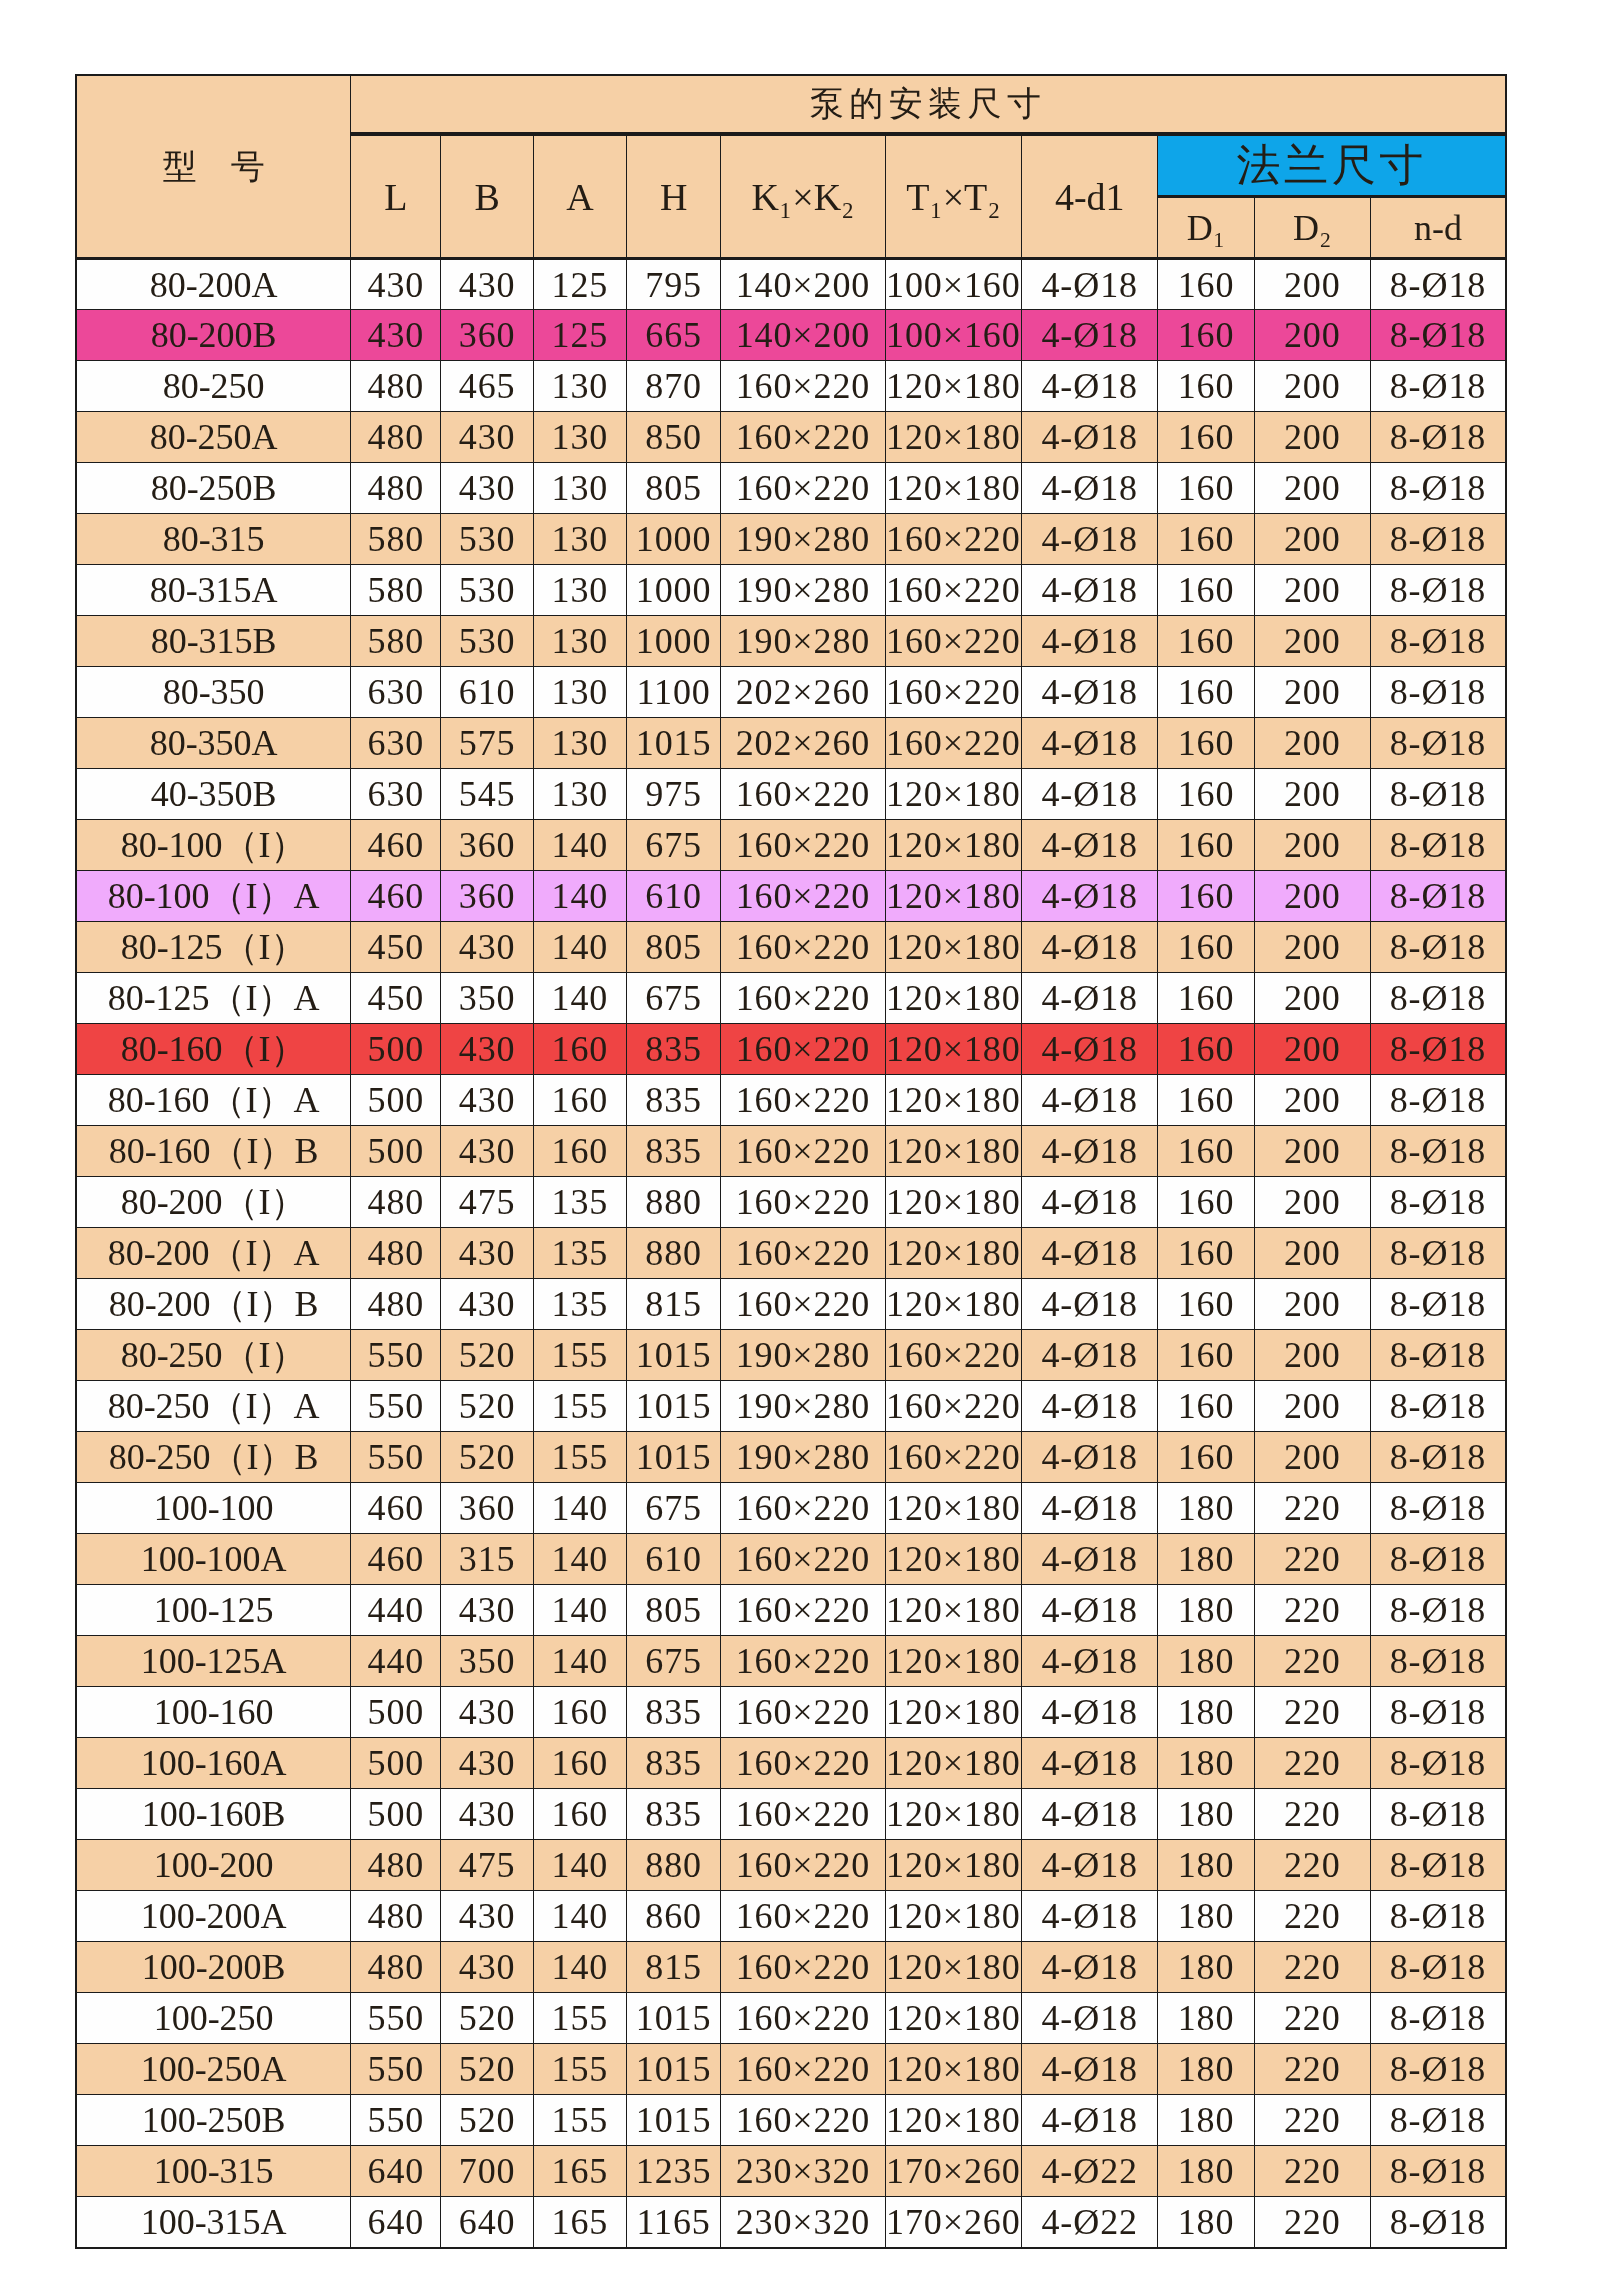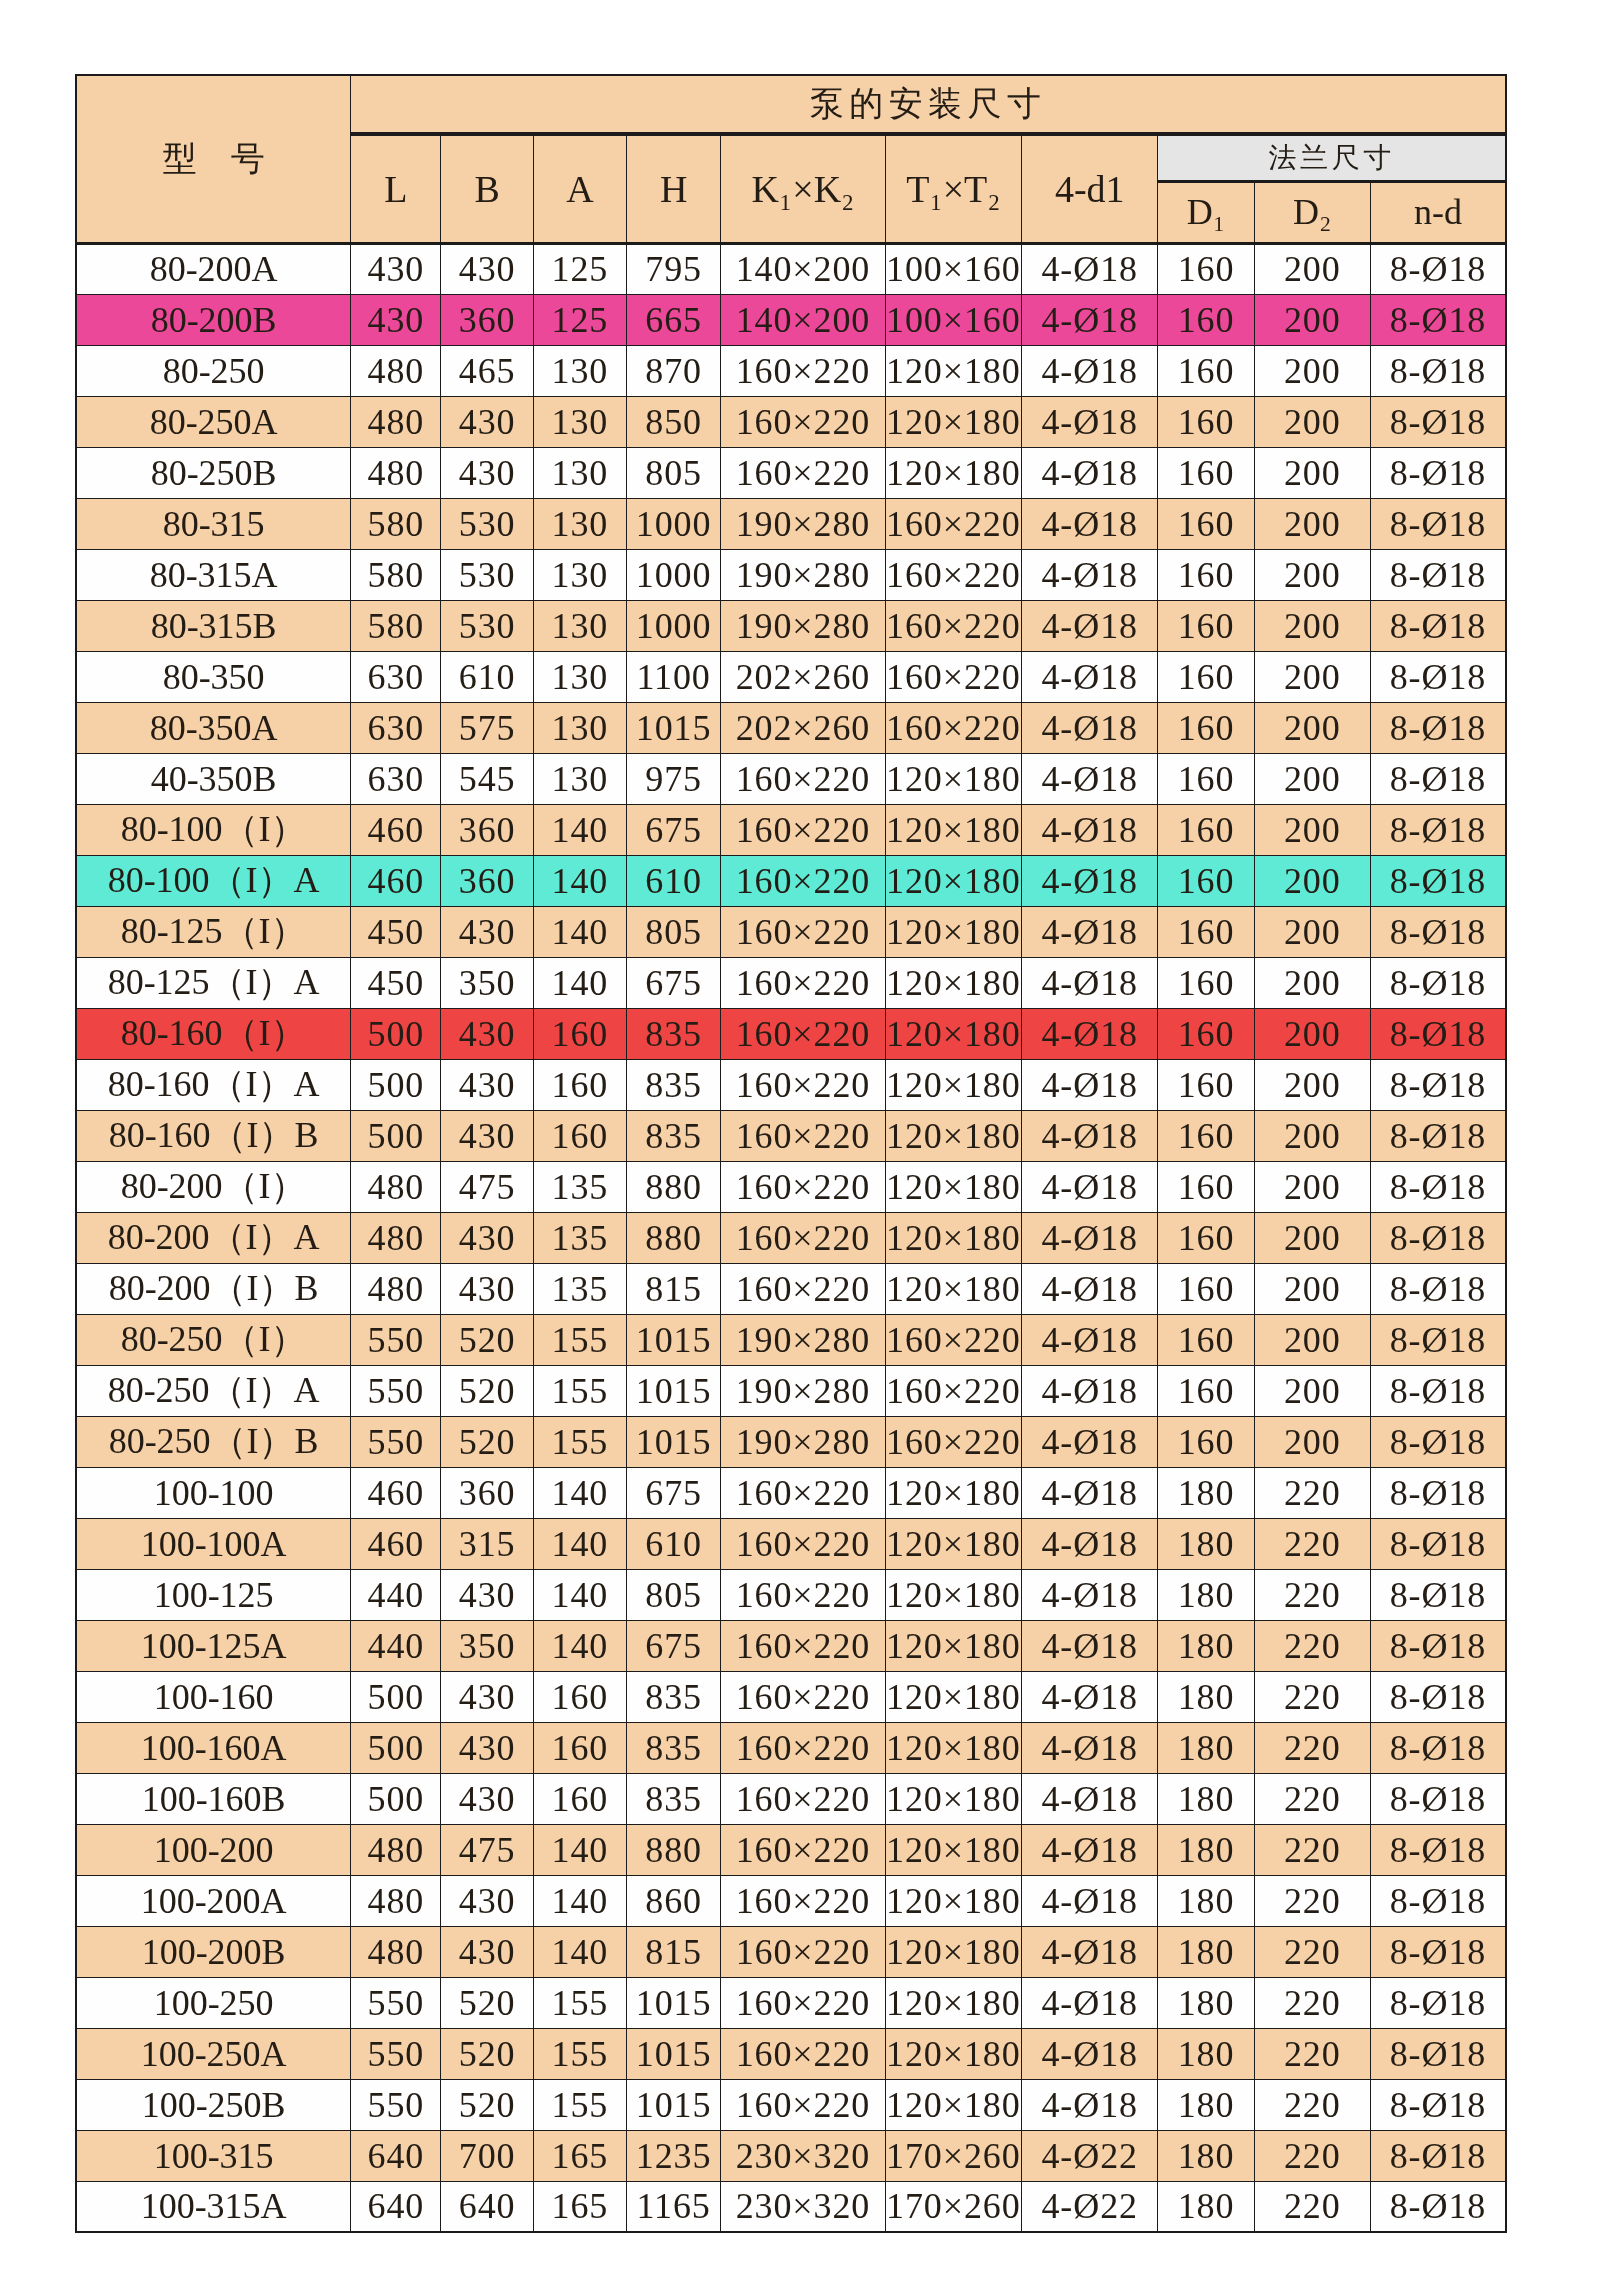--- a/index.html
+++ b/index.html
@@ -43,24 +43,24 @@
     font-size:34px;
     border-bottom-width:3.6px !important;
     background:#f6d0a6;
   }
   .col-head{
     font-size:38px;
     border-bottom-width:3.6px !important;
     background:#f6d0a6;
   }
   .flange-head{
-    font-size:28px;
+    font-size:44px;
     letter-spacing:3.6px;
     border-bottom-width:3.6px !important;
-    background:#e5e5e5;
+    background:#0ea5e9;
   }
   .flange-sub{
     font-size:36px;
     border-bottom-width:3.6px !important;
     background:#f6d0a6;
   }
   td.model{
     text-align:left;
     padding-left:27px;
     font-size:36px;
@@ -259,21 +259,21 @@
           <td class="val">360</td>
           <td class="val">140</td>
           <td class="val">675</td>
           <td class="val">160×220</td>
           <td class="val">120×180</td>
           <td class="val">4-Ø18</td>
           <td class="val">160</td>
           <td class="val">200</td>
           <td class="val">8-Ø18</td>
         </tr>
-        <tr style="background: #5eead4; padding-left: 8px;">
+        <tr style="background: #f0abfc; padding-left: 8px;">
           <td class="model">80-100（I）A</td>
           <td class="val">460</td>
           <td class="val">360</td>
           <td class="val">140</td>
           <td class="val">610</td>
           <td class="val">160×220</td>
           <td class="val">120×180</td>
           <td class="val">4-Ø18</td>
           <td class="val">160</td>
           <td class="val">200</td>

